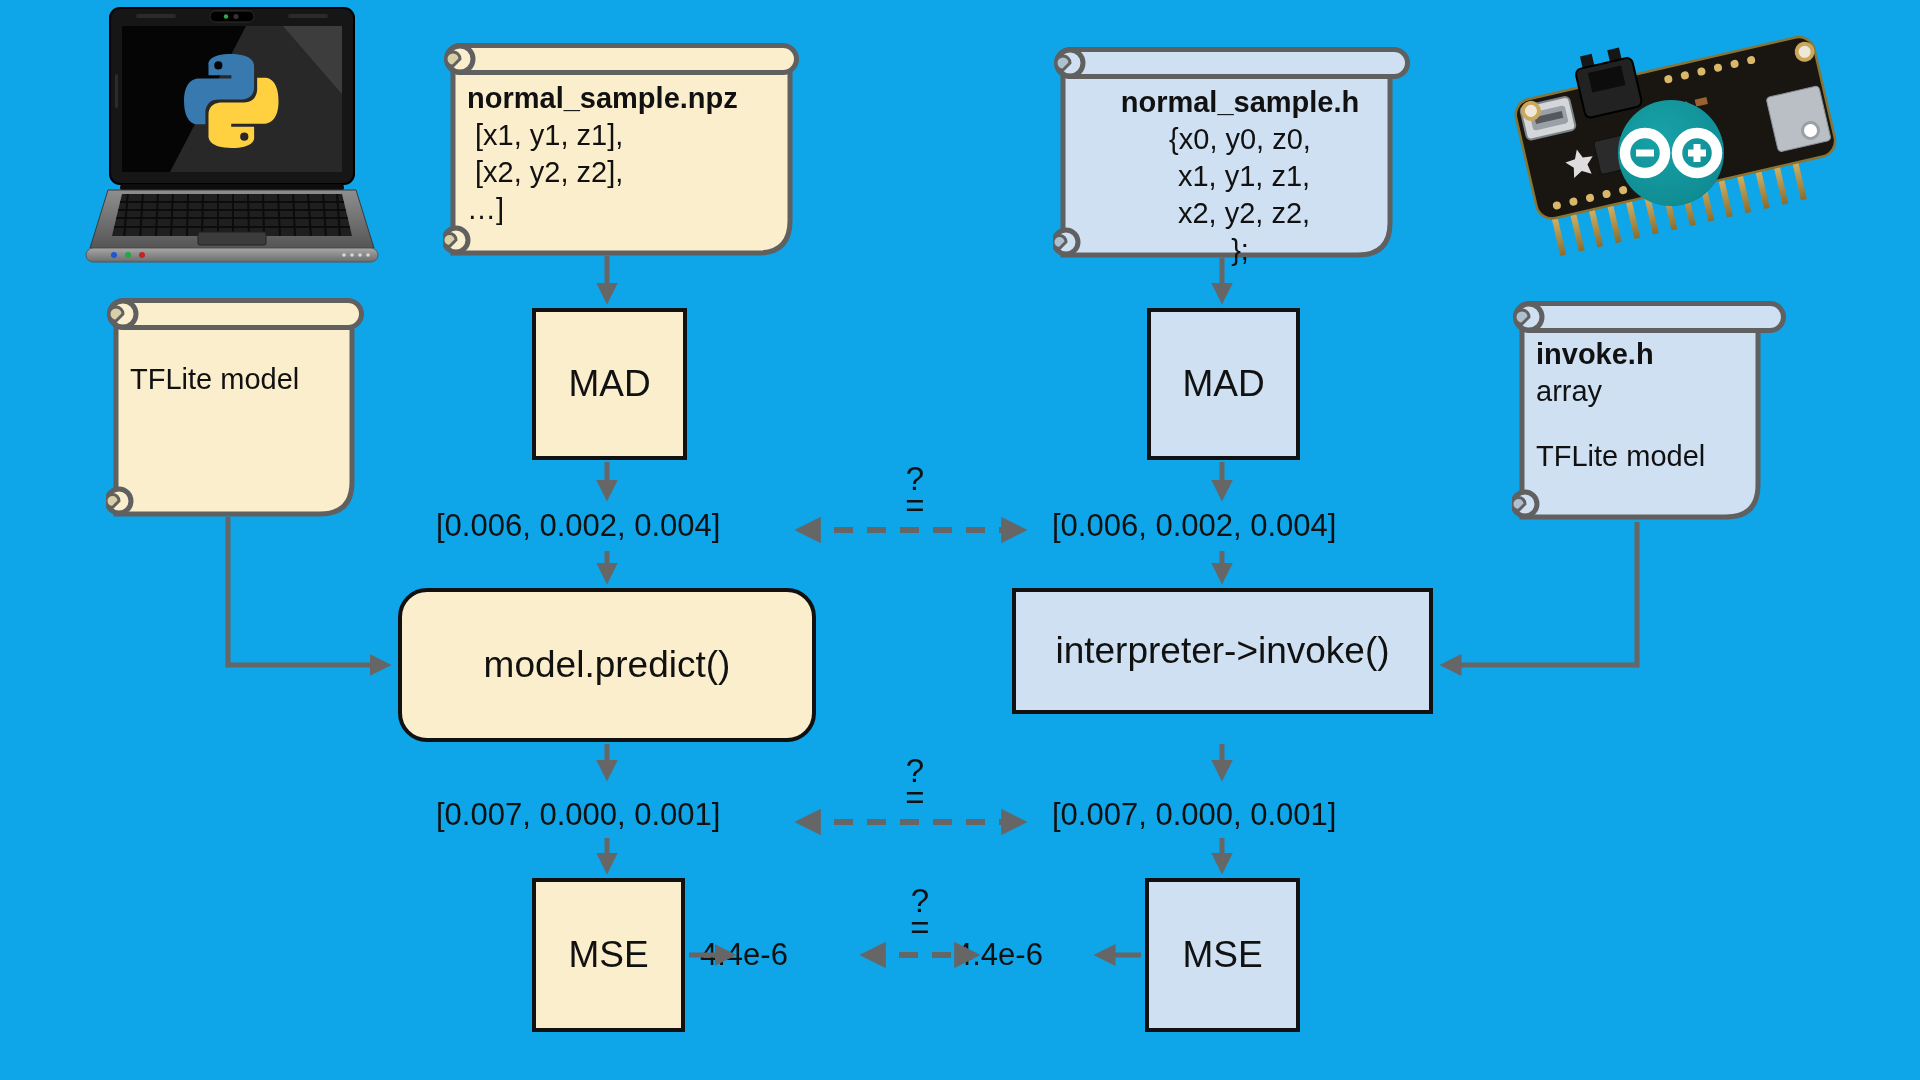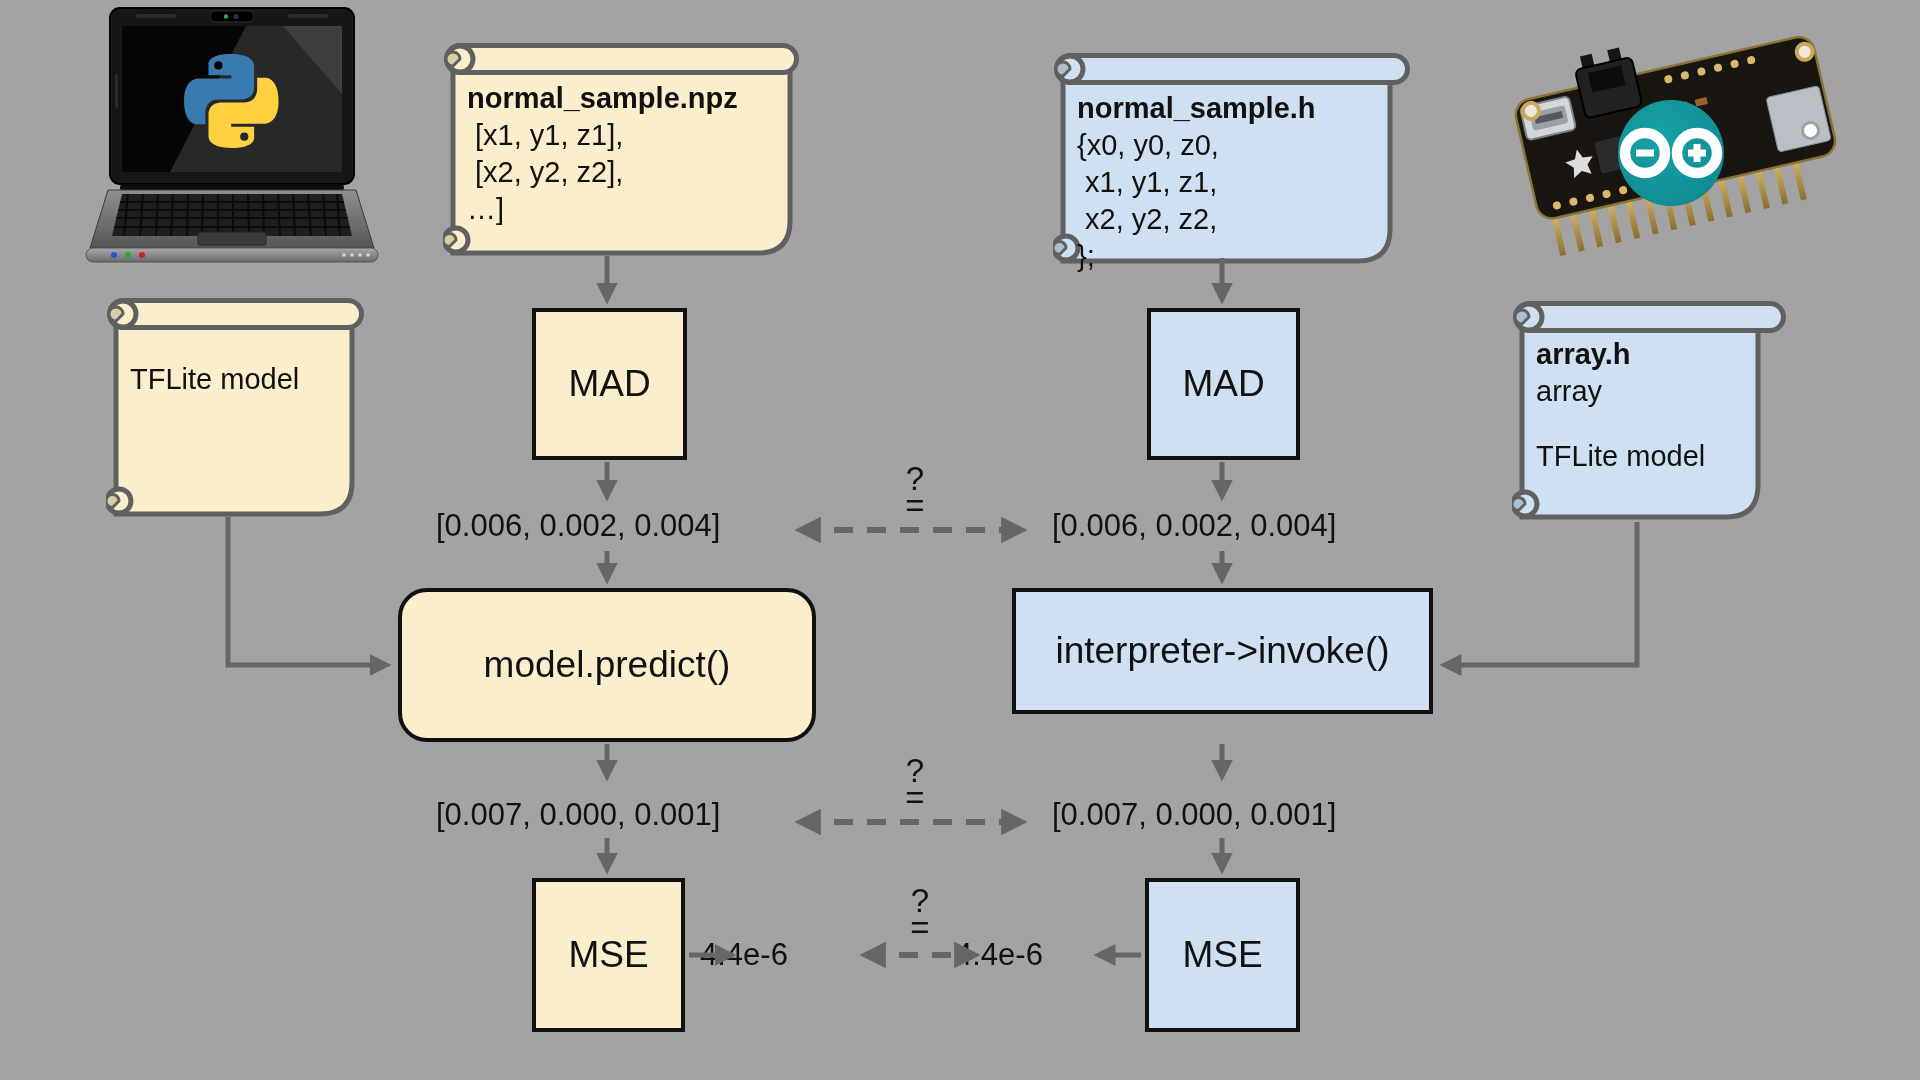--- a/index.html
+++ b/index.html
@@ -1,16 +1,16 @@
 <!DOCTYPE html>
 <html><head>
 <meta charset="utf-8">
 <style>
   html,body{margin:0;padding:0;background:#fff;}
-  .stage{position:relative;width:1920px;height:1080px;background:#a3a3a3;overflow:hidden;
+  .stage{position:relative;width:1920px;height:1080px;background:#0ea5e9;overflow:hidden;
          font-family:"Liberation Sans","DejaVu Sans",sans-serif;color:#111;}
   .abs{position:absolute;}
   svg{display:block;}
 
   
   .scroll{position:absolute;}
   .scroll svg{position:absolute;left:0;top:0;}
   .scroll-text{position:absolute;left:24px;top:38px;right:8px;font-size:29px;line-height:37px;color:#111;}
   .scroll-text .title{font-weight:bold;}
   .s-line{white-space:pre;}
@@ -192,21 +192,21 @@
       <path d="M13 198 a6.5 6.5 0 1 0 -6.5 6.5 z" fill="#d9cfa6" stroke="#606060" stroke-width="3"></path>
     </svg>
     <div class="scroll-text">
       <div class="title">normal_sample.npz</div>
       <div class="s-line"> [x1, y1, z1],</div>
       <div class="s-line"> [x2, y2, z2],</div>
       <div class="s-line">…]</div>
     </div>
   </div>
 
-  <div class="scroll" style="left:1053px;top:52px;width:358px;height:214px;">
+  <div class="scroll" style="left:1053px;top:46px;width:358px;height:214px;text-align:center;">
     <svg width="358" height="214" viewBox="0 0 358 214">
       <path d="M10 29 H337 V177 Q337 209 305 209 H10 Z" fill="#CEE0F2" stroke="#606060" stroke-width="5"></path>
       <rect x="3.5" y="3.5" width="351" height="27" rx="13.5" fill="#CEE0F2" stroke="#606060" stroke-width="5"></rect>
       <circle cx="17" cy="17" r="13" fill="#CEE0F2" stroke="#606060" stroke-width="5"></circle>
       <path d="M17 17 a7 7 0 1 0 -7 7 z" fill="#aebfcd" stroke="#606060" stroke-width="3"></path>
       <circle cx="13" cy="196" r="12" fill="#CEE0F2" stroke="#606060" stroke-width="5"></circle>
       <path d="M13 196 a6.5 6.5 0 1 0 -6.5 6.5 z" fill="#aebfcd" stroke="#606060" stroke-width="3"></path>
     </svg>
     <div class="scroll-text">
       <div class="title">normal_sample.h</div>
@@ -234,21 +234,21 @@
   <div class="scroll" style="left:1512px;top:300px;width:275px;height:222px;">
     <svg width="275" height="222" viewBox="0 0 275 222">
       <path d="M10 29 H246 V185 Q246 217 214 217 H10 Z" fill="#CEE0F2" stroke="#606060" stroke-width="5"></path>
       <rect x="3.5" y="3.5" width="268" height="27" rx="13.5" fill="#CEE0F2" stroke="#606060" stroke-width="5"></rect>
       <circle cx="17" cy="17" r="13" fill="#CEE0F2" stroke="#606060" stroke-width="5"></circle>
       <path d="M17 17 a7 7 0 1 0 -7 7 z" fill="#aebfcd" stroke="#606060" stroke-width="3"></path>
       <circle cx="13" cy="204" r="12" fill="#CEE0F2" stroke="#606060" stroke-width="5"></circle>
       <path d="M13 204 a6.5 6.5 0 1 0 -6.5 6.5 z" fill="#aebfcd" stroke="#606060" stroke-width="3"></path>
     </svg>
     <div class="scroll-text" style="top:36px;">
-      <div class="title">array.h</div>
+      <div class="title">invoke.h</div>
       <div class="s-line">array</div>
       <div class="s-line gap">TFLite model</div>
     </div>
   </div>
 
   <div class="pbox cream" style="left:532px;top:308px;width:155px;height:152px;">
     <span>MAD</span>
   </div>
   <div class="pbox blue" style="left:1147px;top:308px;width:153px;height:152px;">
     <span>MAD</span>

